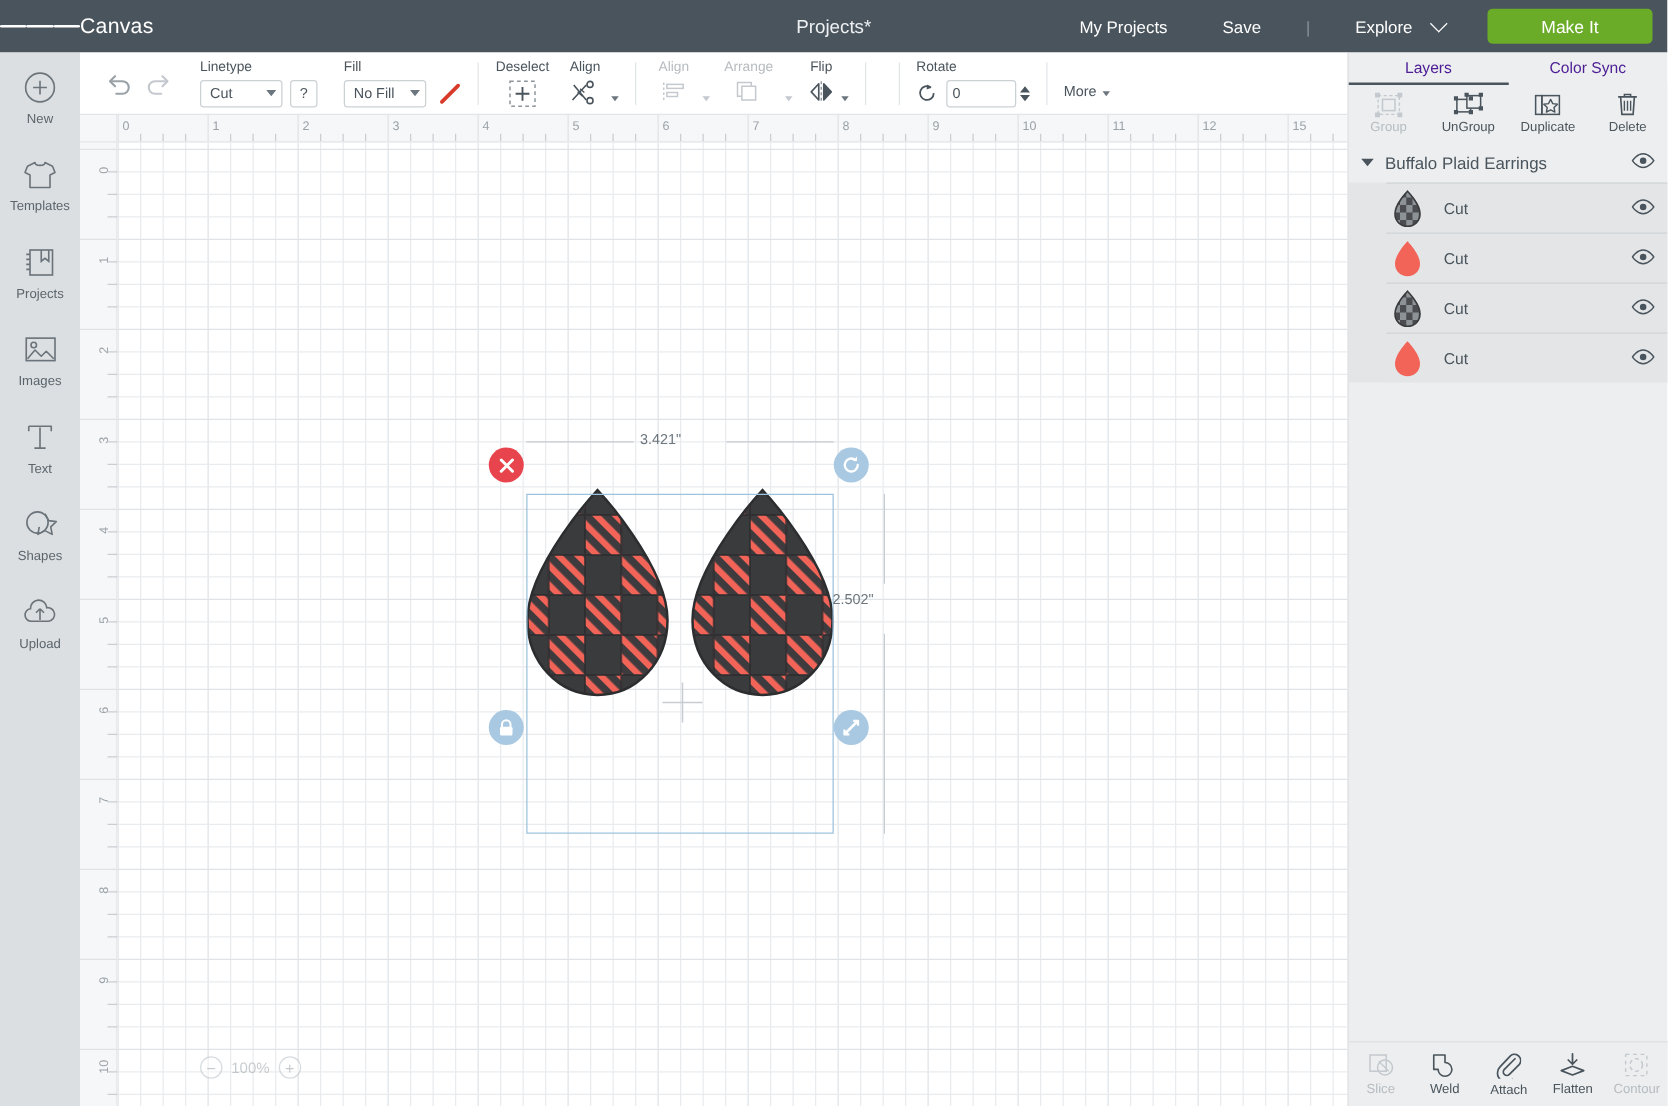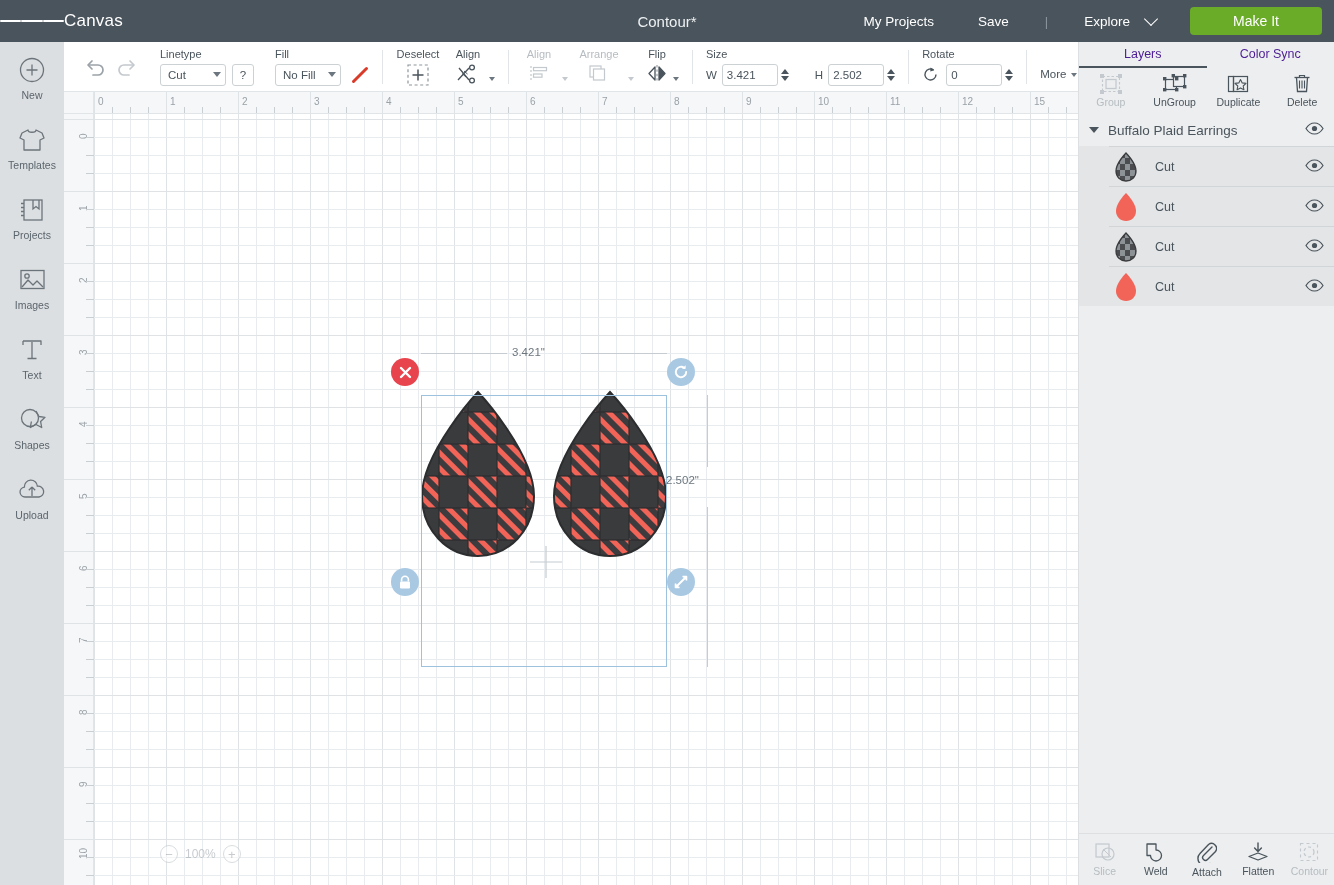--- a/index.html
+++ b/index.html
@@ -160,21 +160,21 @@
 <div class="app">
 
   <div class="header">
     <div class="hamburger">
       <div></div>
         <div></div>
         <div></div>
     </div>
     <span class="app-title">Canvas</span>
     <div class="doc-title">
-      <span>Contour*</span>
+      <span>Projects*</span>
     </div>
     <div class="header-right">
       <span class="hdr-link">My Projects</span>
       <span class="hdr-link">Save</span>
       <span class="hdr-sep">|</span>
       <span class="explore-wrap">
         <span class="hdr-link">Explore</span>
         <span class="chev"></span>
       </span>
       <button class="makeit">Make It</button>
@@ -363,39 +363,20 @@
               <path d="M10 3 4 9.5l6 6.5z" fill="none" stroke="#4a545c" stroke-width="1.3" stroke-linejoin="round"></path>
               <path d="M14 3l6 6.5-6 6.5z" fill="#4a545c" stroke="#4a545c" stroke-width="1.3" stroke-linejoin="round"></path>
             </svg>
         </span>
       </div>
       <span class="caret sm" style="margin-top:29px;margin-left:1px"></span>
     </div>
 
     <div class="vdiv"></div>
 
-    <div class="tb-group">
-      <div class="tb-col">
-        <span class="tb-lbl">Size</span>
-        <div style="display:flex;align-items:center;">
-          <span class="wh">W</span>
-          <div class="numfield">3.421</div>
-          <span class="spin">
-              <i class="up"></i>
-              <i class="dn"></i>
-            </span>
-          <span class="wh" style="margin-left:26px">H</span>
-          <div class="numfield">2.502</div>
-          <span class="spin">
-              <i class="up"></i>
-              <i class="dn"></i>
-            </span>
-        </div>
-      </div>
-    </div>
 
     <div class="vdiv"></div>
 
     <div class="tb-group">
       <div class="tb-col">
         <span class="tb-lbl">Rotate</span>
         <div style="display:flex;align-items:center;">
           <span class="icon-btn" style="margin-right:7px">
             <svg width="17" height="17" viewBox="0 0 17 17">
                 <path d="M14 8.5a5.5 5.5 0 1 1-2.3-4.5" fill="none" stroke="#4a545c" stroke-width="1.4"></path>

